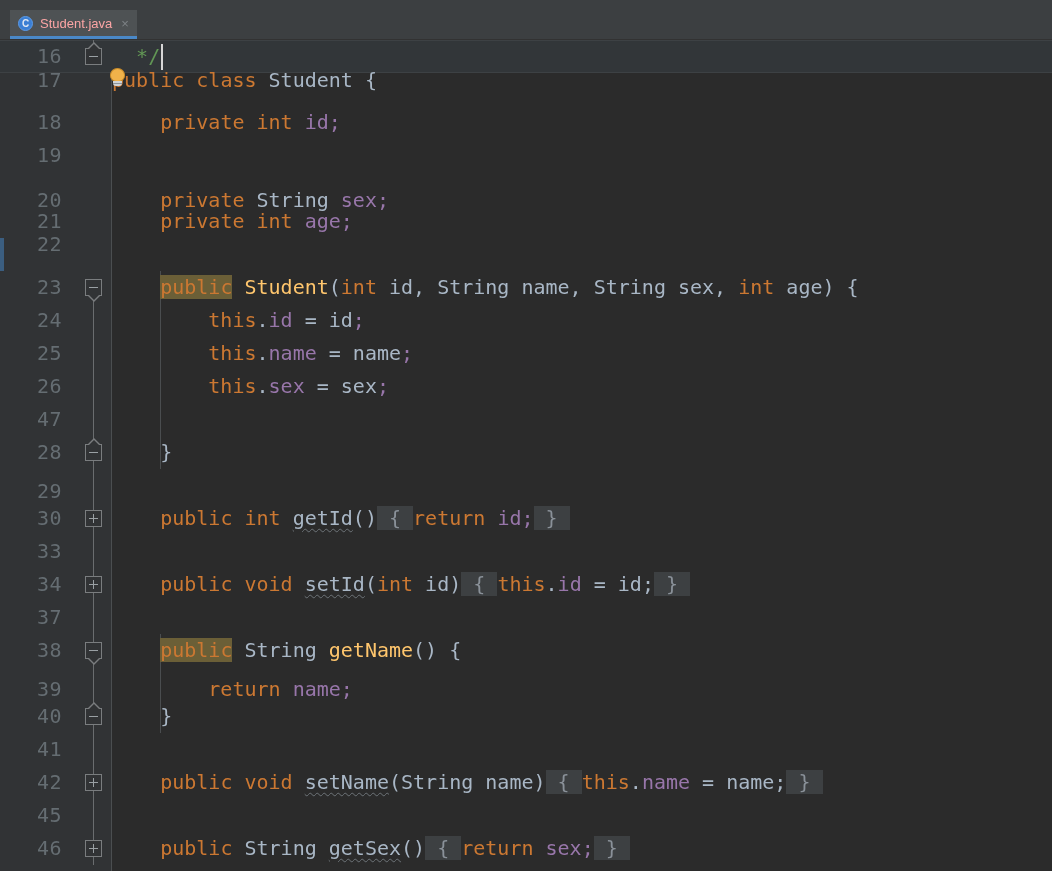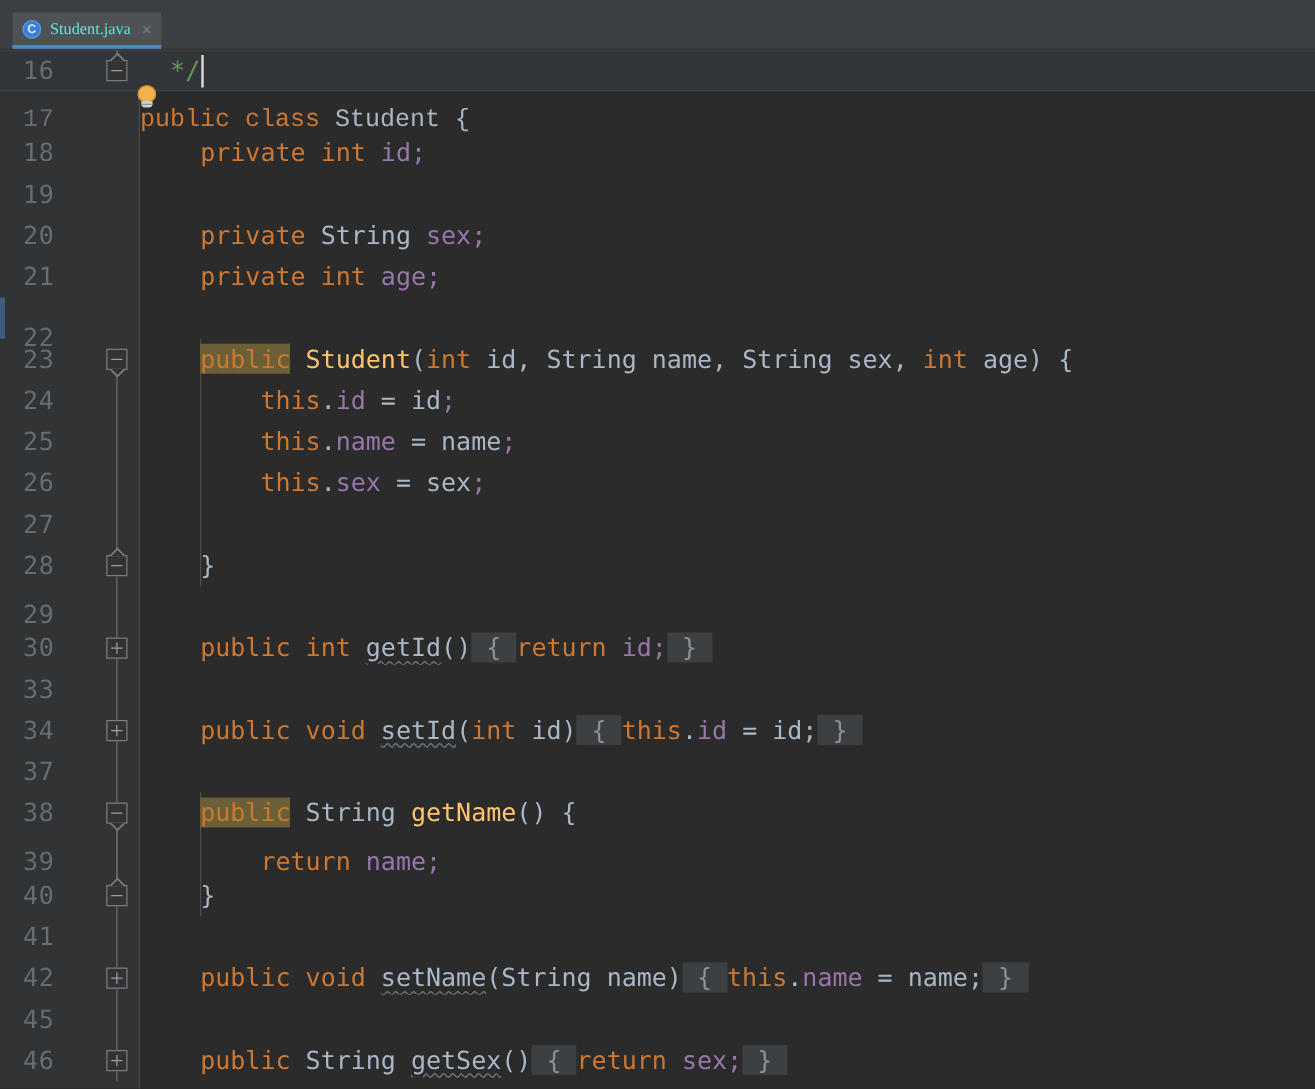--- a/index.html
+++ b/index.html
@@ -45,22 +45,22 @@
     background: #3b7fd4;
     border: 1px solid #5b9ae6;
     color: #dfe7f2;
     font-family: "Liberation Sans", sans-serif;
     font-size: 10px; font-weight: bold;
     line-height: 13px; text-align: center;
     margin-right: 7px;
     flex: 0 0 auto;
   }
   .tab-label {
-    color: #5eead4;
-    font-family: Liberation Serif, serif;
+    color: #fca5a5;
+    font-family: Liberation Sans, sans-serif;
     font-size: 13px;
     white-space: nowrap;
     margin-right: 9px;
   }
   .tab-close {
     color: #7e8386;
     font-family: "Liberation Sans", sans-serif;
     font-size: 13px;
     line-height: 13px;
   }
@@ -119,21 +119,21 @@
   }
 
   
   .row {
     position: absolute; left: 0;
     width: 1052px; height: 33px;
   }
   .lineno {
     position: absolute; left: 0; top: 0;
     width: 62px; height: 33px;
-    text-align: center;
+    text-align: right;
     color: #656d72;
     font-size: 20px;
     line-height: 33px;
     letter-spacing: 0.5px;
   }
   .code {
     position: absolute; left: 112px; top: 0;
     height: 33px;
     white-space: pre;
     font-size: 20px;
@@ -297,40 +297,40 @@
         <div class="indent-guide" style="left: 160px; top: 594px; height: 99px;"></div>
         <div class="row" style="top: 0px;">
           <div class="lineno">16</div>
           <div class="fold" style="top: 8px;">
             <span class="fold-box"></span>
             <span class="fold-cap-top"></span>
           </div>
           <div class="code"><span class="pun">  </span><span class="cmt">*/</span></div>
           <div class="caret" style="left: 161px; top: 4px;"></div>
         </div>
-        <div class="row" style="top: 40px; font-family: Liberation Mono, monospace;">
+        <div class="row" style="top: 24px;">
           <div class="lineno">17</div>
           <div class="code"><span class="kw">public</span><span class="pun"> </span><span class="kw">class</span><span class="pun"> </span><span class="cls">Student</span><span class="pun"> {</span></div>
         </div>
         <div class="row" style="top: 66px;">
           <div class="lineno">18</div>
           <div class="code"><span class="pun">    </span><span class="kw">private</span><span class="pun"> </span><span class="kw">int</span><span class="pun"> </span><span class="fld">id</span><span class="fld">;</span></div>
         </div>
         <div class="row" style="top: 99px;">
           <div class="lineno">19</div>
         </div>
-        <div class="row" style="top: 132px;">
+        <div class="row" style="top: 144px;">
           <div class="lineno">20</div>
           <div class="code"><span class="pun">    </span><span class="kw">private</span><span class="pun"> </span><span class="cls">String</span><span class="pun"> </span><span class="fld">sex</span><span class="fld">;</span></div>
         </div>
         <div class="row" style="top: 165px;">
           <div class="lineno">21</div>
           <div class="code"><span class="pun">    </span><span class="kw">private</span><span class="pun"> </span><span class="kw">int</span><span class="pun"> </span><span class="fld">age</span><span class="fld">;</span></div>
         </div>
-        <div class="row" style="top: 214px;">
+        <div class="row" style="top: 188px;">
           <div class="lineno">22</div>
           <div class="code"></div>
         </div>
         <div class="row" style="top: 231px;">
           <div class="lineno">23</div>
           <div class="fold" style="top: 8px;">
             <span class="fold-box"></span>
             <span class="fold-cap-bot"></span>
           </div>
           <div class="code"><span class="pun">    </span><span class="hl-usage">public</span><span class="pun"> </span><span class="decl">Student</span><span class="pun">(</span><span class="kw">int</span><span class="pun"> id, </span><span class="cls">String</span><span class="pun"> name, </span><span class="cls">String</span><span class="pun"> sex, </span><span class="kw">int</span><span class="pun"> age) {</span></div>
@@ -341,21 +341,21 @@
         </div>
         <div class="row" style="top: 297px;">
           <div class="lineno">25</div>
           <div class="code"><span class="pun">        </span><span class="kw">this</span><span class="pun">.</span><span class="fld">name</span><span class="pun"> = name</span><span class="fld">;</span></div>
         </div>
         <div class="row" style="top: 330px;">
           <div class="lineno">26</div>
           <div class="code"><span class="pun">        </span><span class="kw">this</span><span class="pun">.</span><span class="fld">sex</span><span class="pun"> = sex</span><span class="fld">;</span></div>
         </div>
         <div class="row" style="top: 363px;">
-          <div class="lineno">27</div>
+          <div class="lineno">47</div>
         </div>
         <div class="row" style="top: 396px;">
           <div class="lineno">28</div>
           <div class="fold" style="top: 8px;">
             <span class="fold-box"></span>
             <span class="fold-cap-top"></span>
           </div>
           <div class="code"><span class="pun">    }</span></div>
         </div>
         <div class="row" style="top: 435px; padding-left: 24px;">

